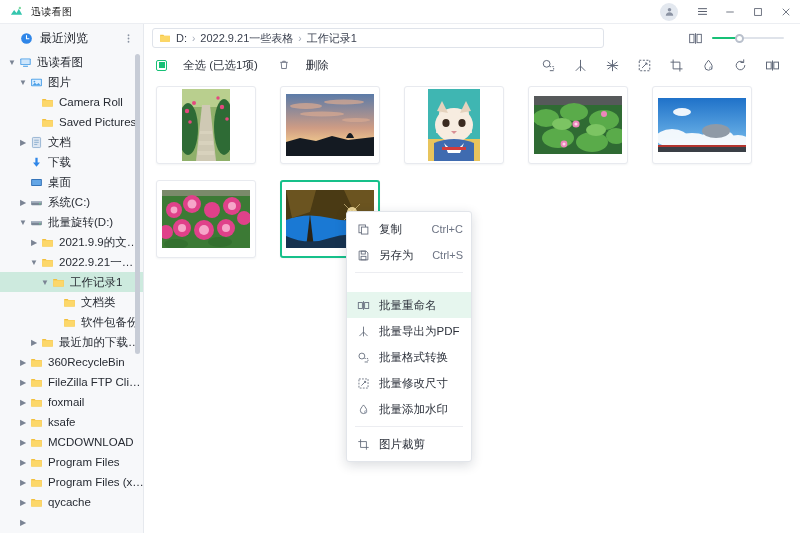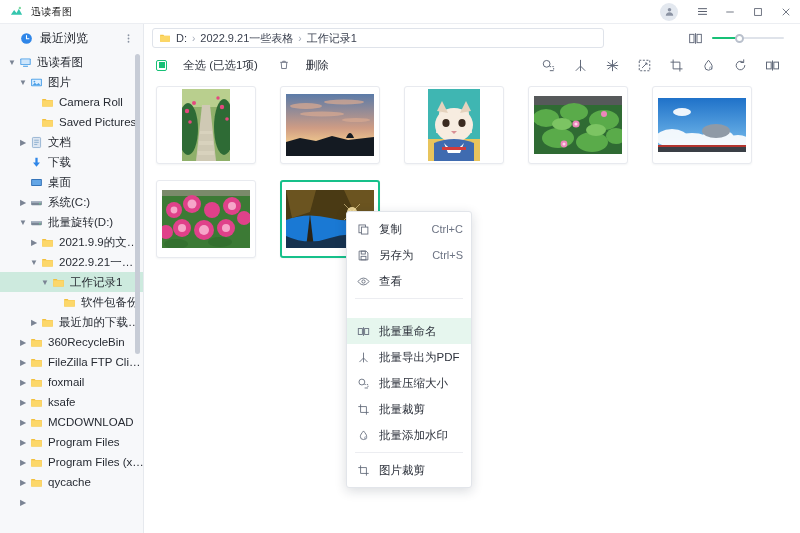--- a/index.html
+++ b/index.html
@@ -329,20 +329,31 @@
         </div>
         <div class="node">
           <span style="width:50px;flex:0 0 50px"></span>
           <span class="arrow empty">▶</span>
           <span class="ico">
             <svg width="13" height="13" viewBox="0 0 16 16">
               <path d="M1.5 3.6h4.2l1.2 1.4h7.6v8H1.5z" fill="#f2bf3c"></path>
               <path d="M1.5 5.3h12.9v7.7H1.5z" fill="#fcd76a"></path>
             </svg>
           </span>
+          <span class="txt">文档类</span>
+        </div>
+        <div class="node">
+          <span style="width:50px;flex:0 0 50px"></span>
+          <span class="arrow empty">▶</span>
+          <span class="ico">
+            <svg width="13" height="13" viewBox="0 0 16 16">
+              <path d="M1.5 3.6h4.2l1.2 1.4h7.6v8H1.5z" fill="#f2bf3c"></path>
+              <path d="M1.5 5.3h12.9v7.7H1.5z" fill="#fcd76a"></path>
+            </svg>
+          </span>
           <span class="txt">软件包备份</span>
         </div>
         <div class="node">
           <span style="width:28px;flex:0 0 28px"></span>
           <span class="arrow">▶</span>
           <span class="ico">
             <svg width="13" height="13" viewBox="0 0 16 16">
               <path d="M1.5 3.6h4.2l1.2 1.4h7.6v8H1.5z" fill="#f2bf3c"></path>
               <path d="M1.5 5.3h12.9v7.7H1.5z" fill="#fcd76a"></path>
             </svg>
@@ -761,29 +772,20 @@
         <span class="mico">
           <svg width="13" height="13" viewBox="0 0 16 16">
             <path d="M2.6 2.6h8.6l2.2 2.2v8.6H2.6z" fill="none" stroke="#606878" stroke-width="1.05"></path>
             <rect x="5.2" y="2.6" width="5" height="3.6" fill="none" stroke="#606878" stroke-width="1.05"></rect>
             <rect x="5" y="9" width="6" height="4.4" fill="none" stroke="#606878" stroke-width="1.05"></rect>
           </svg>
         </span>
         <span class="mlbl">另存为</span>
         <span class="keys">Ctrl+S</span>
       </div>
-      <div class="mi">
-        <span class="mico">
-          <svg width="13" height="13" viewBox="0 0 16 16">
-            <path d="M1.3 8s2.6-4.2 6.7-4.2S14.7 8 14.7 8s-2.6 4.2-6.7 4.2S1.3 8 1.3 8z" fill="none" stroke="#606878" stroke-width="1.05"></path>
-            <circle cx="8" cy="8" r="2" fill="none" stroke="#606878" stroke-width="1.05"></circle>
-          </svg>
-        </span>
-        <span class="mlbl">查看</span>
-      </div>
       <div class="msep"></div>
       <div class="mi hl">
         <span class="mico">
           <svg width="13" height="13" viewBox="0 0 16 16">
             <rect x="1.6" y="4.4" width="5" height="7.2" fill="none" stroke="#606878" stroke-width="1.05"></rect>
             <rect x="9.4" y="4.4" width="5" height="7.2" fill="none" stroke="#606878" stroke-width="1.05"></rect>
             <line x1="8" y1="2.6" x2="8" y2="13.4" stroke="#606878" stroke-width="1.05"></line>
           </svg>
         </span>
         <span class="mlbl">批量重命名</span>
@@ -799,30 +801,31 @@
         <span class="mlbl">批量导出为PDF</span>
       </div>
       <div class="mi">
         <span class="mico">
           <svg width="13" height="13" viewBox="0 0 16 16">
             <circle cx="6" cy="6.2" r="3.6" fill="none" stroke="#606878" stroke-width="1.05"></circle>
             <path d="M9.2 9.2h4.3v4.3" fill="none" stroke="#606878" stroke-width="1.05" stroke-dasharray="1.6 1.3"></path>
             <path d="M9.4 13.5h4.1" fill="none" stroke="#606878" stroke-width="1.05"></path>
           </svg>
         </span>
-        <span class="mlbl">批量压缩大小</span>
+        <span class="mlbl">批量格式转换</span>
       </div>
       <div class="mi">
         <span class="mico">
           <svg width="13" height="13" viewBox="0 0 16 16">
-            <path d="M4.4 1.6v10h10" fill="none" stroke="#606878" stroke-width="1.05"></path>
-            <path d="M1.6 4.4h10v10" fill="none" stroke="#606878" stroke-width="1.05"></path>
-          </svg>
-        </span>
-        <span class="mlbl">批量裁剪</span>
+            <rect x="2.4" y="2.4" width="11.2" height="11.2" fill="none" stroke="#606878" stroke-width="1.05" stroke-dasharray="2.2 1.6"></rect>
+            <path d="M5.4 10.6 10.6 5.4" stroke="#606878" stroke-width="1.05"></path>
+            <path d="M8.6 5.4h2v2" fill="none" stroke="#606878" stroke-width="1.05"></path>
+          </svg>
+        </span>
+        <span class="mlbl">批量修改尺寸</span>
       </div>
       <div class="mi">
         <span class="mico">
           <svg width="13" height="13" viewBox="0 0 16 16">
             <path d="M8 2.4c2.4 3 3.9 5 3.9 6.6A3.9 3.9 0 0 1 8 13 3.9 3.9 0 0 1 4.1 9c0-1.6 1.5-3.6 3.9-6.6z" fill="none" stroke="#606878" stroke-width="1.05"></path>
             <circle cx="10.6" cy="10.9" r="1.5" fill="none" stroke="#9aa2b1" stroke-width=".9"></circle>
           </svg>
         </span>
         <span class="mlbl">批量添加水印</span>
       </div>

